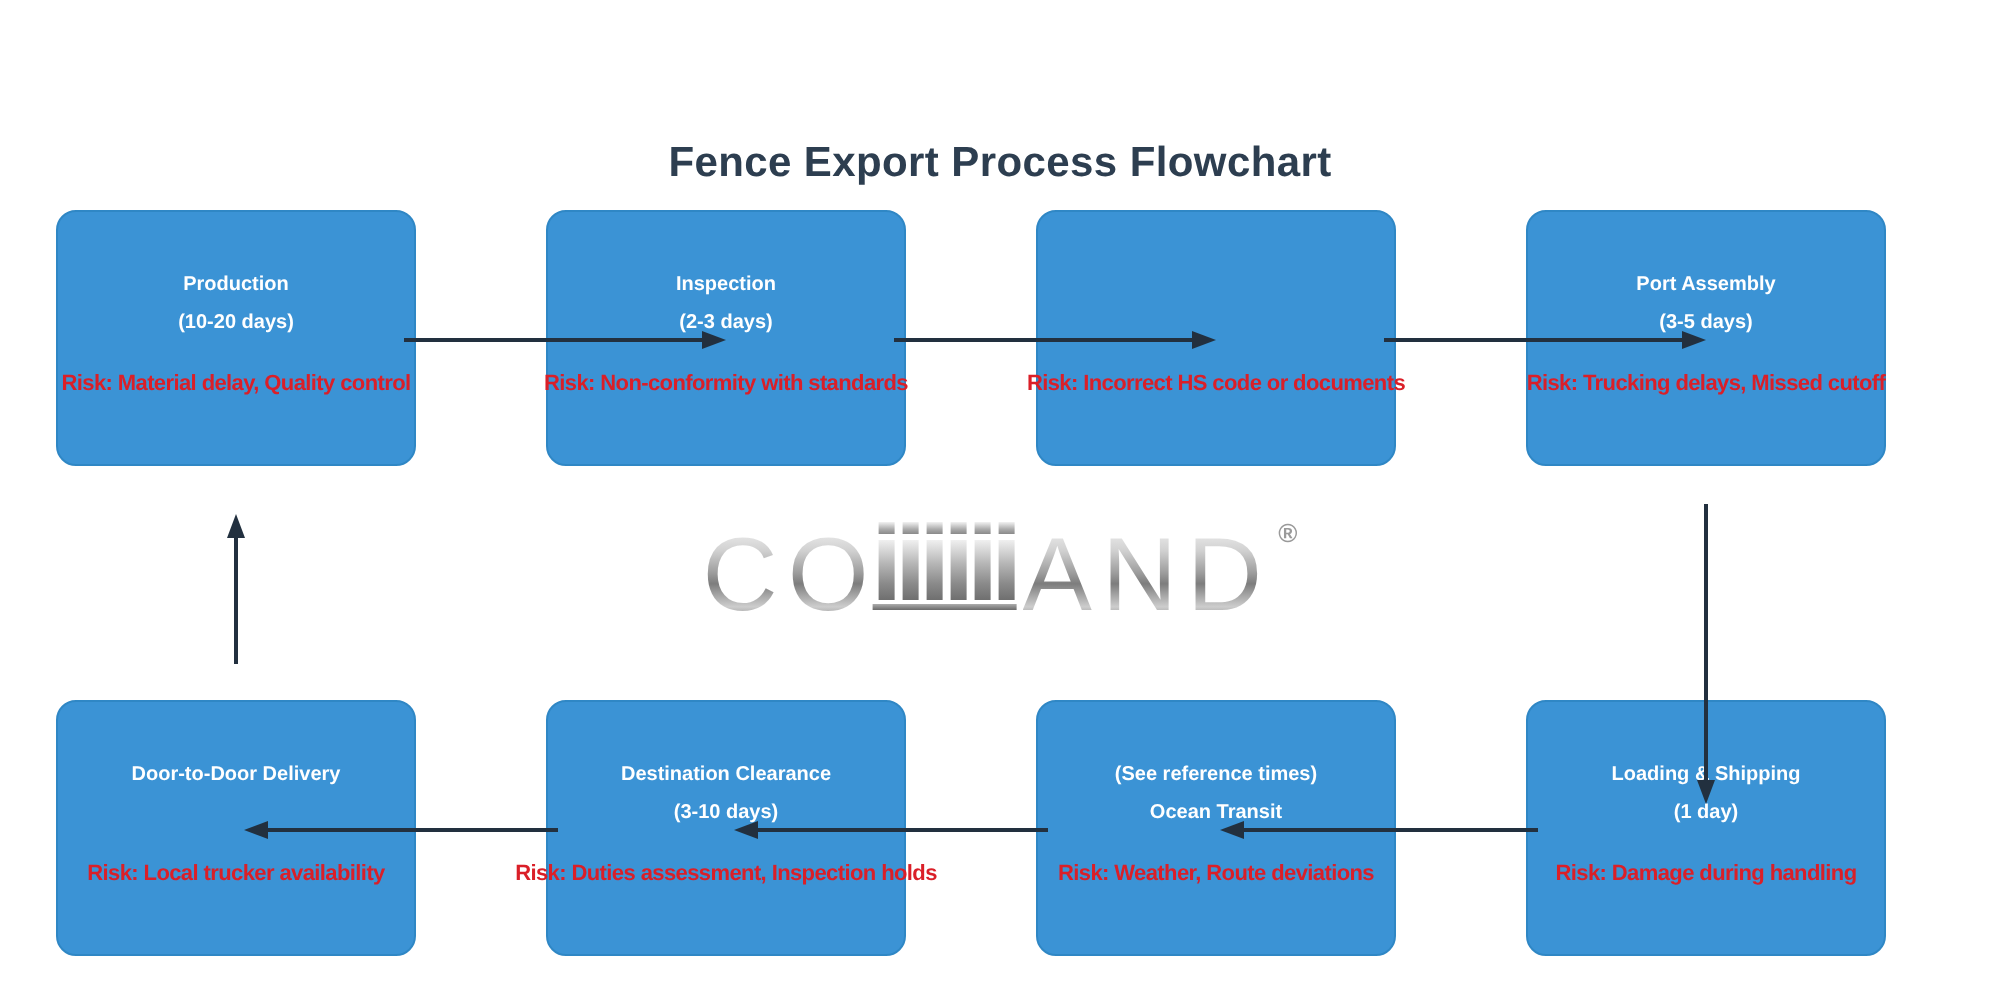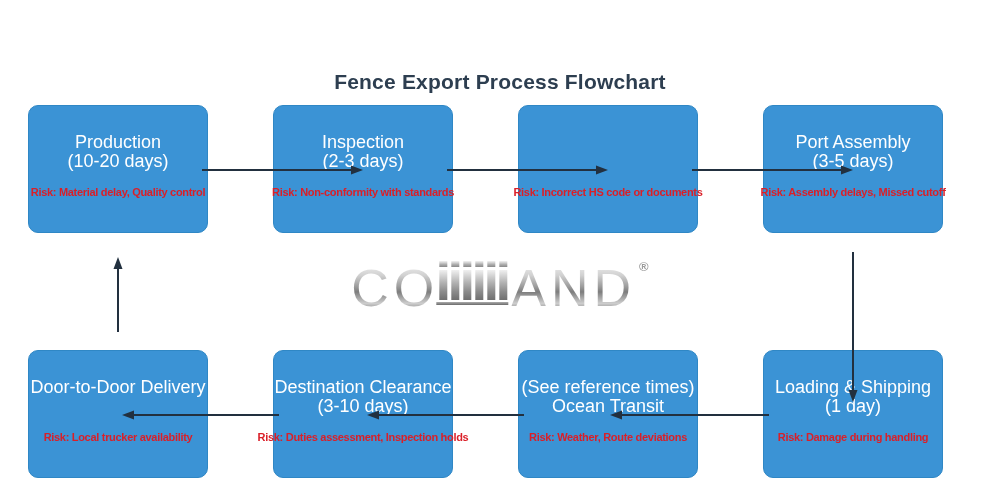--- a/index.html
+++ b/index.html
@@ -11,21 +11,21 @@
     font-size:21px;font-weight:bold;color:#2d3e50;letter-spacing:0.2px;margin-top:37px;
   }
 
   .node{
     position:absolute;width:180px;height:128px;
     background:#3b93d5;border:1px solid #2f87c5;border-radius:10px;
     box-sizing:border-box;
   }
   .node-title{
     position:absolute;top:27px;left:0;width:100%;text-align:center;
-    color:#ffffff;font-weight:normal;font-size:18px;line-height:19px;
+    color:#ffffff;font-weight:bold;font-size:10px;line-height:19px;
     white-space:nowrap;
   }
   .node-title span{display:block;}
   .node-risk{
     position:absolute;top:80px;left:50%;transform:translateX(-50%);
     color:#da1f28;font-weight:bold;font-size:11px;letter-spacing:-0.3px;
     white-space:nowrap;text-align:center;
   }
 
   .arrows{position:absolute;top:0;left:0;pointer-events:none;}
@@ -87,21 +87,21 @@
 
   <div class="node" style="left:518px;top:105px">
     <div class="node-risk">Risk: Incorrect HS code or documents</div>
   </div>
 
   <div class="node" style="left:763px;top:105px">
     <div class="node-title">
       <span>Port Assembly</span>
       <span>(3-5 days)</span>
     </div>
-    <div class="node-risk">Risk: Assembly delays, Missed cutoff</div>
+    <div class="node-risk">Risk: Trucking delays, Missed cutoff</div>
   </div>
 
   <div class="node" style="left:28px;top:350px">
     <div class="node-title">
       <span>Door-to-Door Delivery</span>
     </div>
     <div class="node-risk">Risk: Local trucker availability</div>
   </div>
 
   <div class="node" style="left:273px;top:350px">

